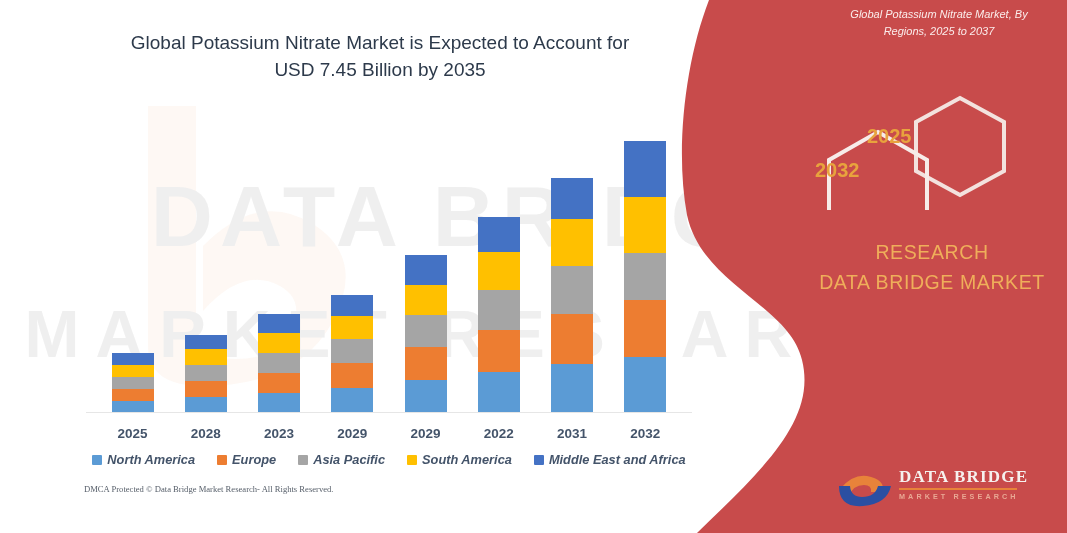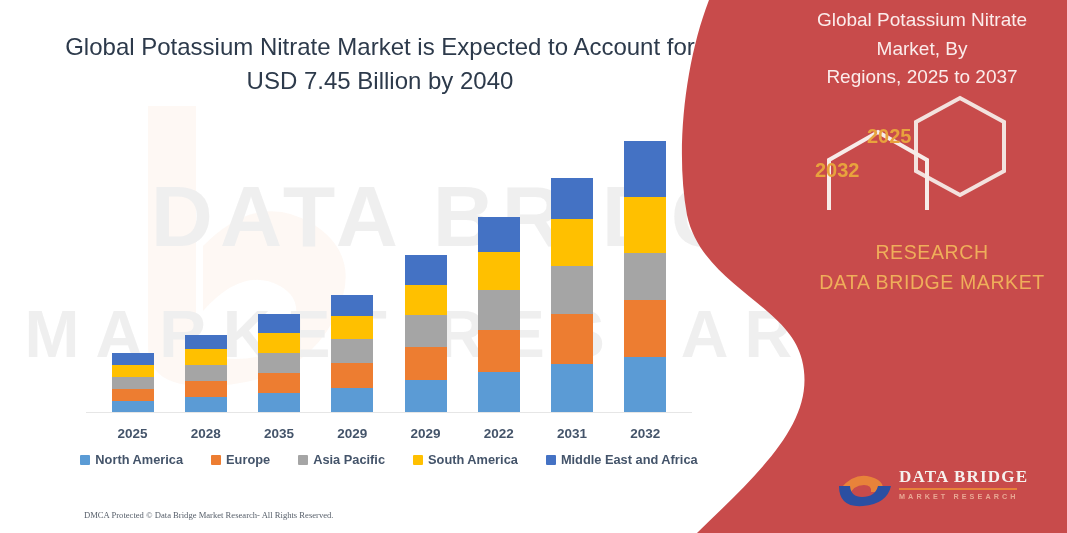--- a/index.html
+++ b/index.html
@@ -24,21 +24,21 @@
     color:#efefef;line-height:1.55;
     font-family:"Liberation Sans",sans-serif;
     opacity:.95;
   }
   .wm-text .l2{font-size:66px;letter-spacing:16px;display:block;}
 
   
   .chart-title{
     position:absolute;left:60px;top:30px;width:640px;
     text-align:center;
-    font-size:24px;color:#2d3a4b;line-height:1.42;
+    font-size:19px;color:#2d3a4b;line-height:1.42;
     font-family:"Liberation Sans",sans-serif;
   }
 
   .plot{
     position:absolute;left:96px;top:120px;width:586px;height:292px;
   }
   .bars{
     position:absolute;left:0;bottom:0;width:100%;height:292px;
     display:flex;align-items:flex-end;justify-content:space-around;
   }
@@ -58,48 +58,50 @@
     display:flex;justify-content:space-around;align-items:center;
   }
   .xlabel{
     width:70px;text-align:center;
     font-size:13.5px;font-weight:700;color:#44546a;
     font-family:"Liberation Sans",sans-serif;
   }
 
   .legend{
     position:absolute;left:96px;top:452px;width:586px;
-    display:flex;justify-content:center;align-items:center;gap:28px;
+    display:flex;justify-content:center;align-items:center;gap:22px;
     flex-wrap:nowrap;
+    font-style:italic;
   }
   .lg-item{display:flex;align-items:center;gap:5px;white-space:nowrap;}
   .lg-sw{width:10px;height:10px;display:inline-block;border-radius:1px;}
   .lg-tx{font-size:12.8px;font-weight:700;color:#44546a;font-family:"Liberation Sans",sans-serif;}
 
   .footer{
-    position:absolute;left:84px;top:506px;width:600px;height:18px;
+    position:absolute;left:84px;top:480px;width:600px;height:18px;
     display:flex;justify-content:space-between;align-items:center;
   }
   .footer span{
     font-size:8.6px;color:#58606b;
     font-family:"Liberation Serif",serif;
   }
 
   
   .panel{
     position:absolute;right:0;top:0;width:400px;height:533px;
     overflow:hidden;pointer-events:none;
   }
   .panel svg{position:absolute;right:0;top:0;}
   .panel-inner{position:absolute;inset:0;}
   .panel-title{
-    position:absolute;left:135px;top:6px;width:240px;
+    position:absolute;left:152px;top:6px;width:240px;
     text-align:center;color:#fbeceb;
-    font-size:19px;line-height:1.5;
-    font-family:"Liberation Sans",sans-serif;
+    font-size:11px;line-height:1.5;
+    font-family:"Liberation Sans",sans-serif;
+    font-style:italic;
   }
   .hexwrap{position:absolute;left:100px;top:95px;width:280px;height:115px;}
   .hexwrap svg{position:absolute;left:0;top:0;}
   .hex-label{
     position:absolute;color:#E8A33D;font-weight:700;
     font-family:"Liberation Sans",sans-serif;
   }
   .hex-2025{left:200px;top:125px;font-size:20px;}
   .hex-2032{left:148px;top:159px;font-size:20px;}
 
@@ -133,21 +135,21 @@
       <path d="M40 10 L40 250 Q40 290 95 290 Q190 290 225 225 Q258 162 205 128 Q150 94 95 150 L95 215 Q135 170 172 190 Q200 206 180 240 Q160 268 112 262 Q88 258 88 228 L88 10 Z" fill="#E8833A" opacity="0.55"></path>
     </svg>
     <div class="wm-text">
       <span>DATA BRIDGE</span>
       <span class="l2">MARKET RESEARCH</span>
     </div>
   </div>
 
   <div class="chart-title">
     <div>Global Potassium Nitrate Market is Expected to Account for</div>
-    <div>USD 7.45 Billion by 2040</div>
+    <div>USD 7.45 Billion by 2035</div>
   </div>
 
   <div class="plot">
     <div class="bars" id="bars">
         <div class="bar-col">
           <div class="bar">
             <div class="seg" style="height: 12px; background: rgb(68, 114, 196);"></div>
             <div class="seg" style="height: 12px; background: rgb(255, 192, 0);"></div>
             <div class="seg" style="height: 12px; background: rgb(165, 165, 165);"></div>
             <div class="seg" style="height: 12px; background: rgb(237, 125, 49);"></div>
@@ -216,21 +218,21 @@
             <div class="seg" style="height: 57px; background: rgb(237, 125, 49);"></div>
             <div class="seg" style="height: 55px; background: rgb(91, 155, 213);"></div>
           </div>
         </div>
       </div>
   </div>
   <div class="axis-line"></div>
   <div class="xlabels" id="xlabels">
       <div class="xlabel">2025</div>
       <div class="xlabel">2028</div>
-      <div class="xlabel">2035</div>
+      <div class="xlabel">2023</div>
       <div class="xlabel">2029</div>
       <div class="xlabel">2029</div>
       <div class="xlabel">2022</div>
       <div class="xlabel">2031</div>
       <div class="xlabel">2032</div>
     </div>
 
   <div class="legend" id="legend">
       <div class="lg-item">
         <span class="lg-sw" style="background: rgb(91, 155, 213);"></span>

